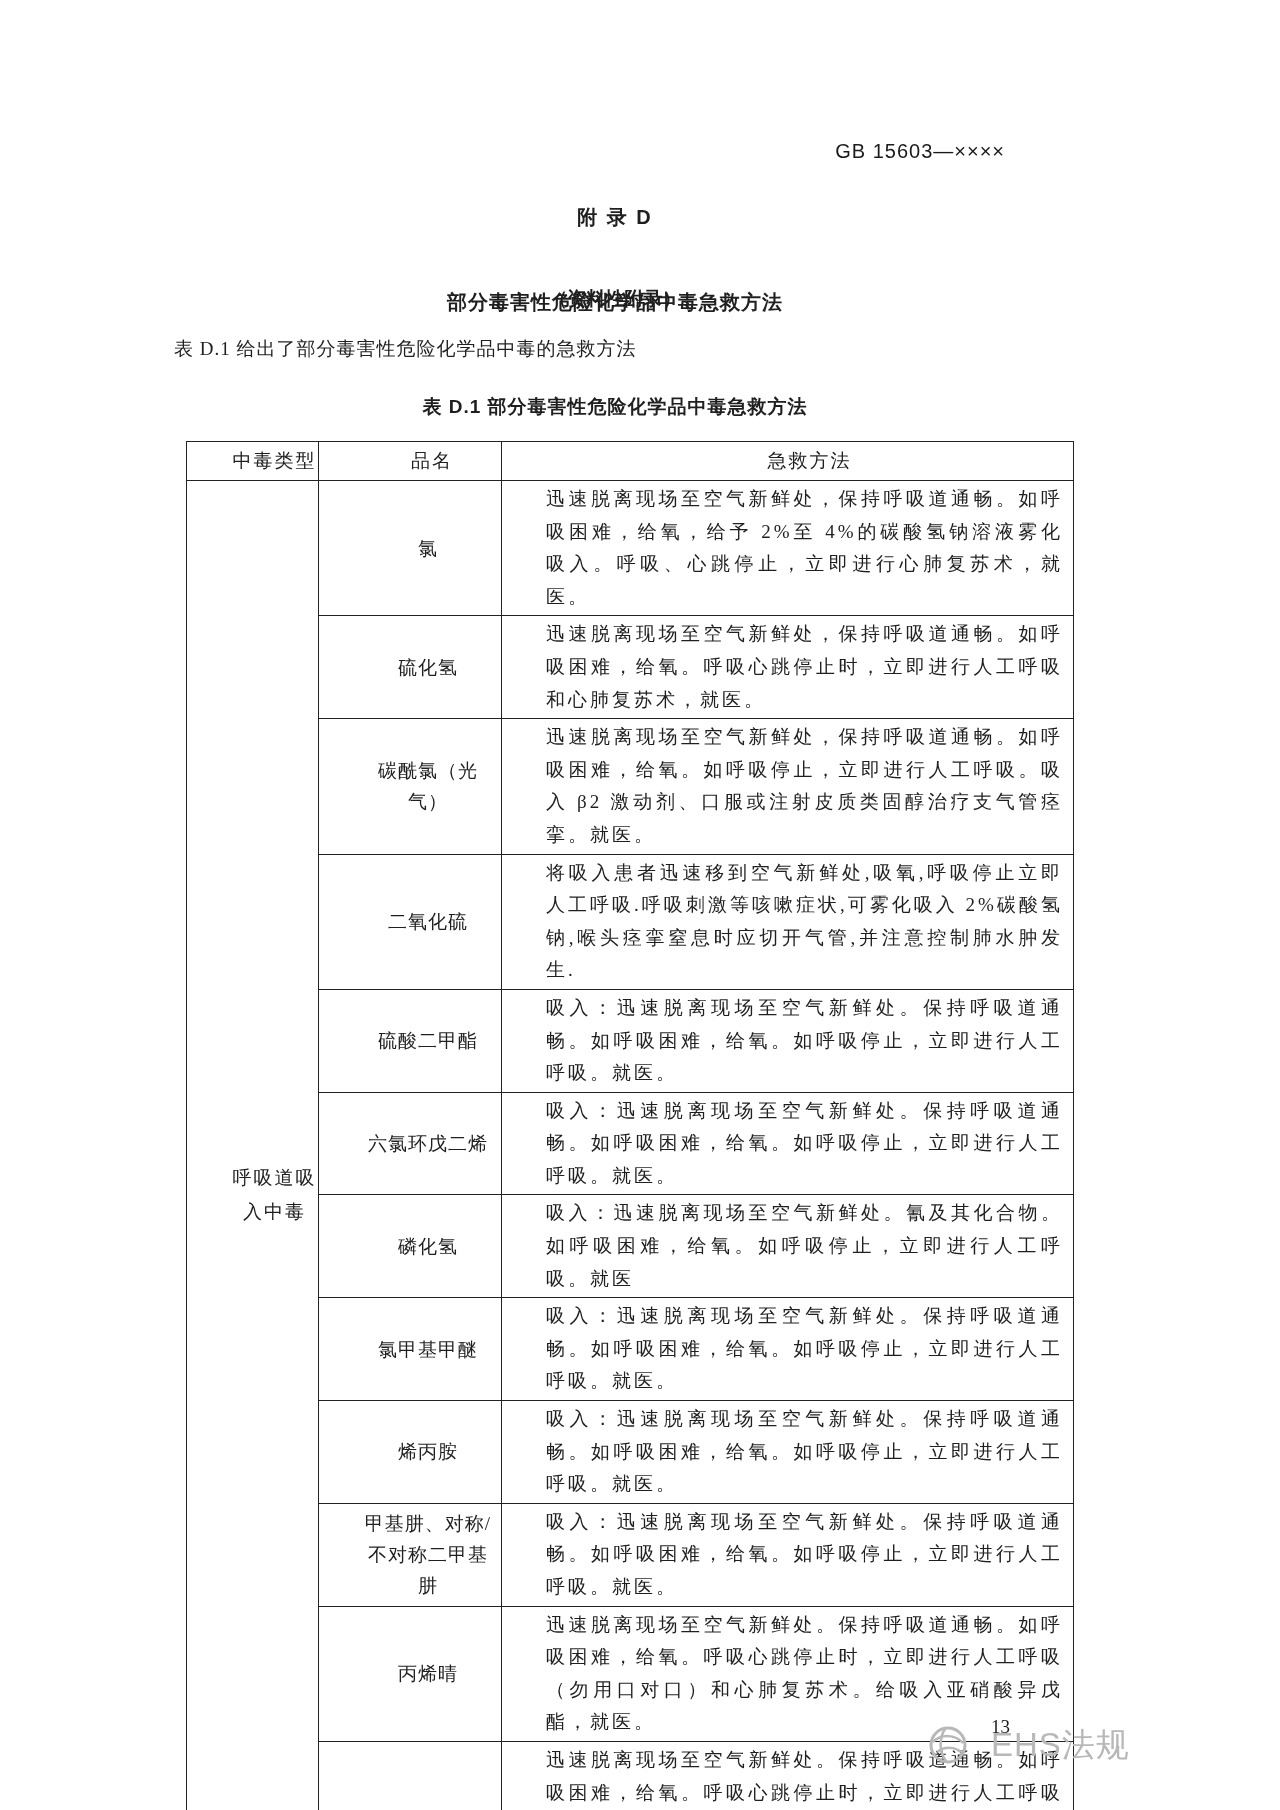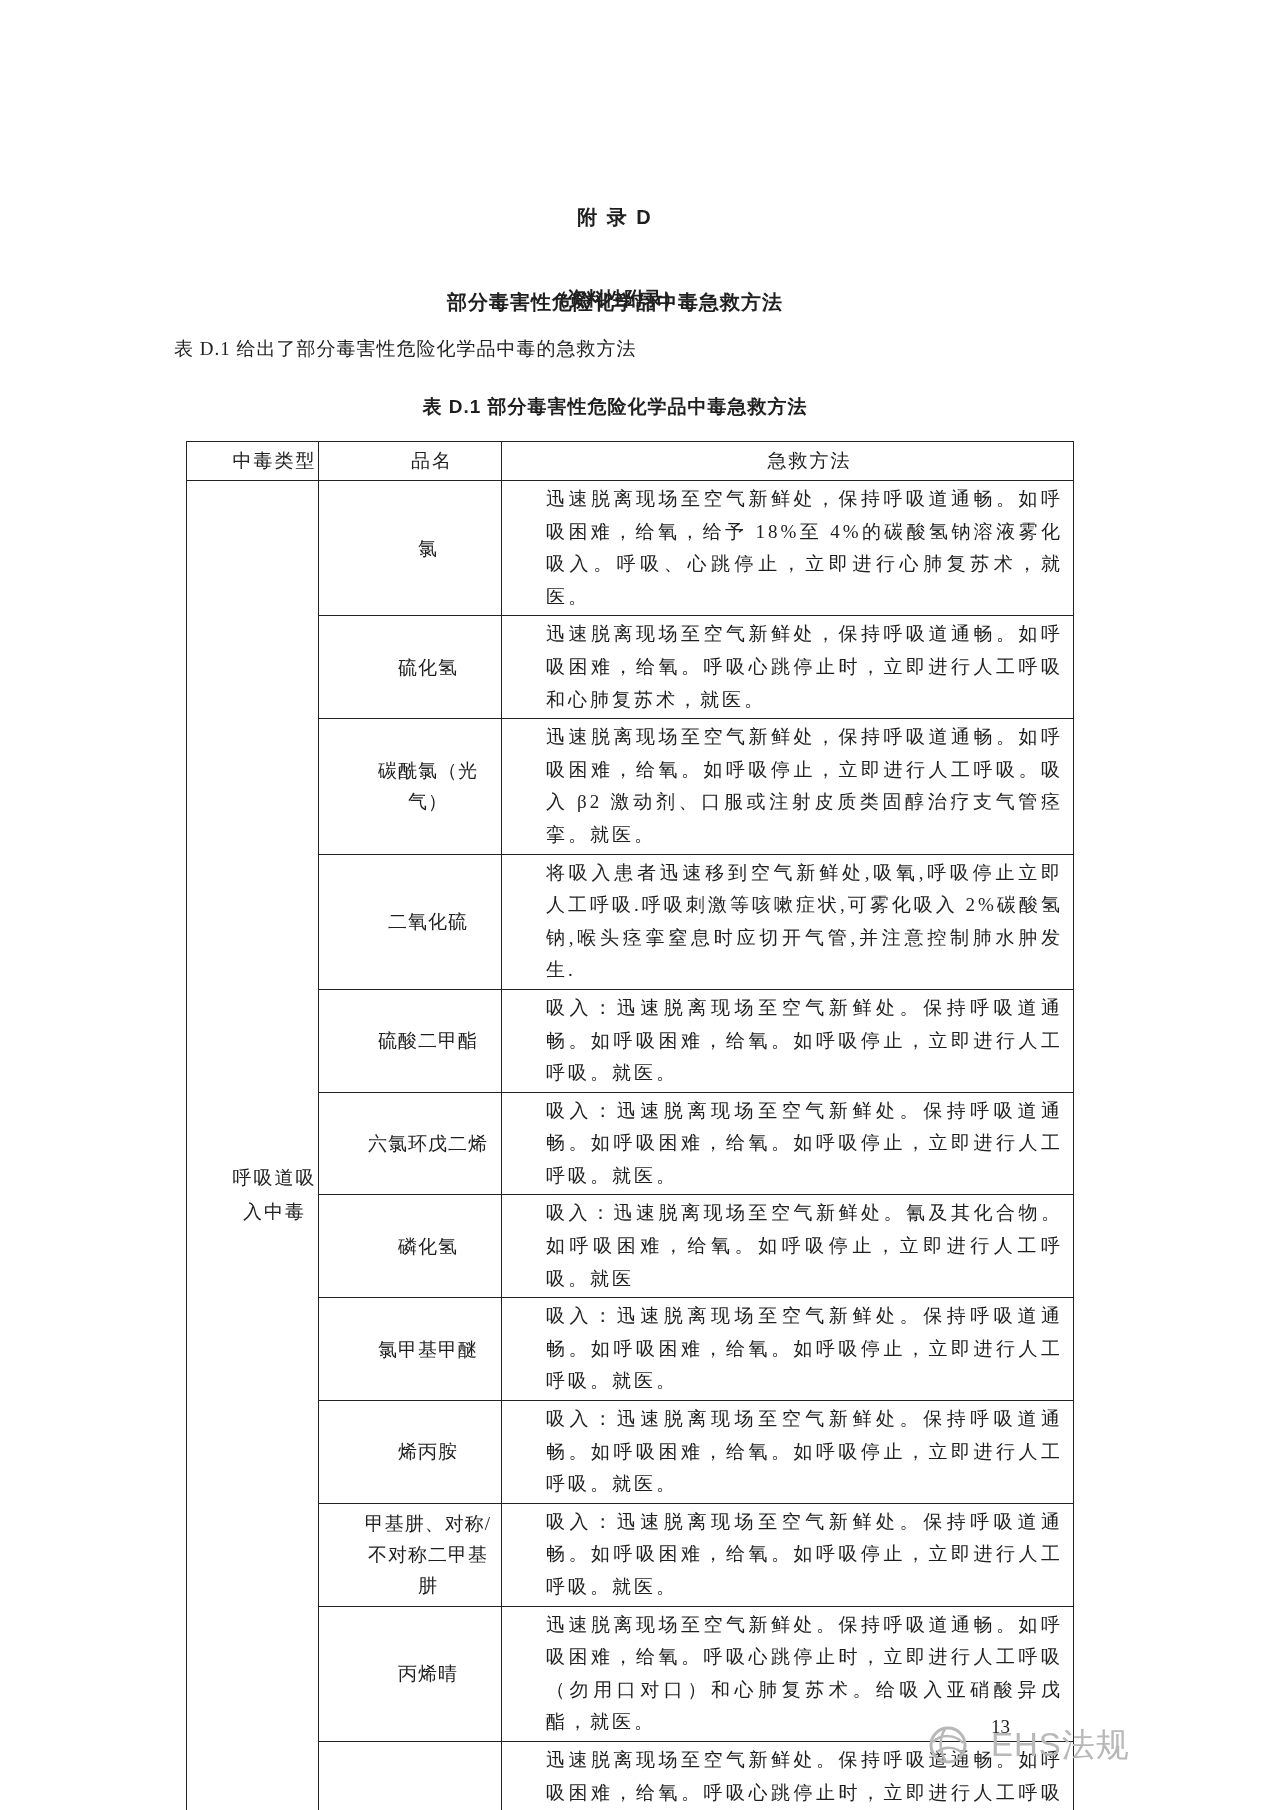--- a/index.html
+++ b/index.html
@@ -99,20 +99,21 @@
     font-size: 33px;
     letter-spacing: 1px;
   }
   .wm-icon svg { display: block; }
 </style>
 </head>
 <body>
 
 <div class="page">
 
+  <div class="doc-code">GB 15603—××××</div>
 
   <div class="heading-wrap h-appendix">附 录 D</div>
   <div class="heading-wrap h-type">（资料性附录）</div>
   <div class="heading-wrap h-title">部分毒害性危险化学品中毒急救方法</div>
 
   <div class="intro">表 D.1 给出了部分毒害性危险化学品中毒的急救方法</div>
 
   <div class="heading-wrap t-caption">表 D.1 部分毒害性危险化学品中毒急救方法</div>
 
   <table class="main">
@@ -123,21 +124,21 @@
       </colgroup>
     <tbody>
         <tr style="height:39px">
       <th class="hcell">中毒类型</th>
       <th class="hcell">品名</th>
       <th class="hcell">急救方法</th>
     </tr>
     <tr style="height:98px">
       <td class="type-cell" rowspan="12"><span class="narrow">呼吸道吸入中毒</span></td>
       <td class="name-cell">氯</td>
-      <td class="method-cell">迅速脱离现场至空气新鲜处，保持呼吸道通畅。如呼吸困难，给氧，给予 18%至 4%的碳酸氢钠溶液雾化吸入。呼吸、心跳停止，立即进行心肺复苏术，就医。</td>
+      <td class="method-cell">迅速脱离现场至空气新鲜处，保持呼吸道通畅。如呼吸困难，给氧，给予 2%至 4%的碳酸氢钠溶液雾化吸入。呼吸、心跳停止，立即进行心肺复苏术，就医。</td>
     </tr>
     <tr style="height:100px">
       <td class="name-cell">硫化氢</td>
       <td class="method-cell">迅速脱离现场至空气新鲜处，保持呼吸道通畅。如呼吸困难，给氧。呼吸心跳停止时，立即进行人工呼吸和心肺复苏术，就医。</td>
     </tr>
     <tr style="height:100px">
       <td class="name-cell">碳酰氯（光气）</td>
       <td class="method-cell">迅速脱离现场至空气新鲜处，保持呼吸道通畅。如呼吸困难，给氧。如呼吸停止，立即进行人工呼吸。吸入 β2 激动剂、口服或注射皮质类固醇治疗支气管痉挛。就医。</td>
     </tr>
     <tr style="height:105px">

